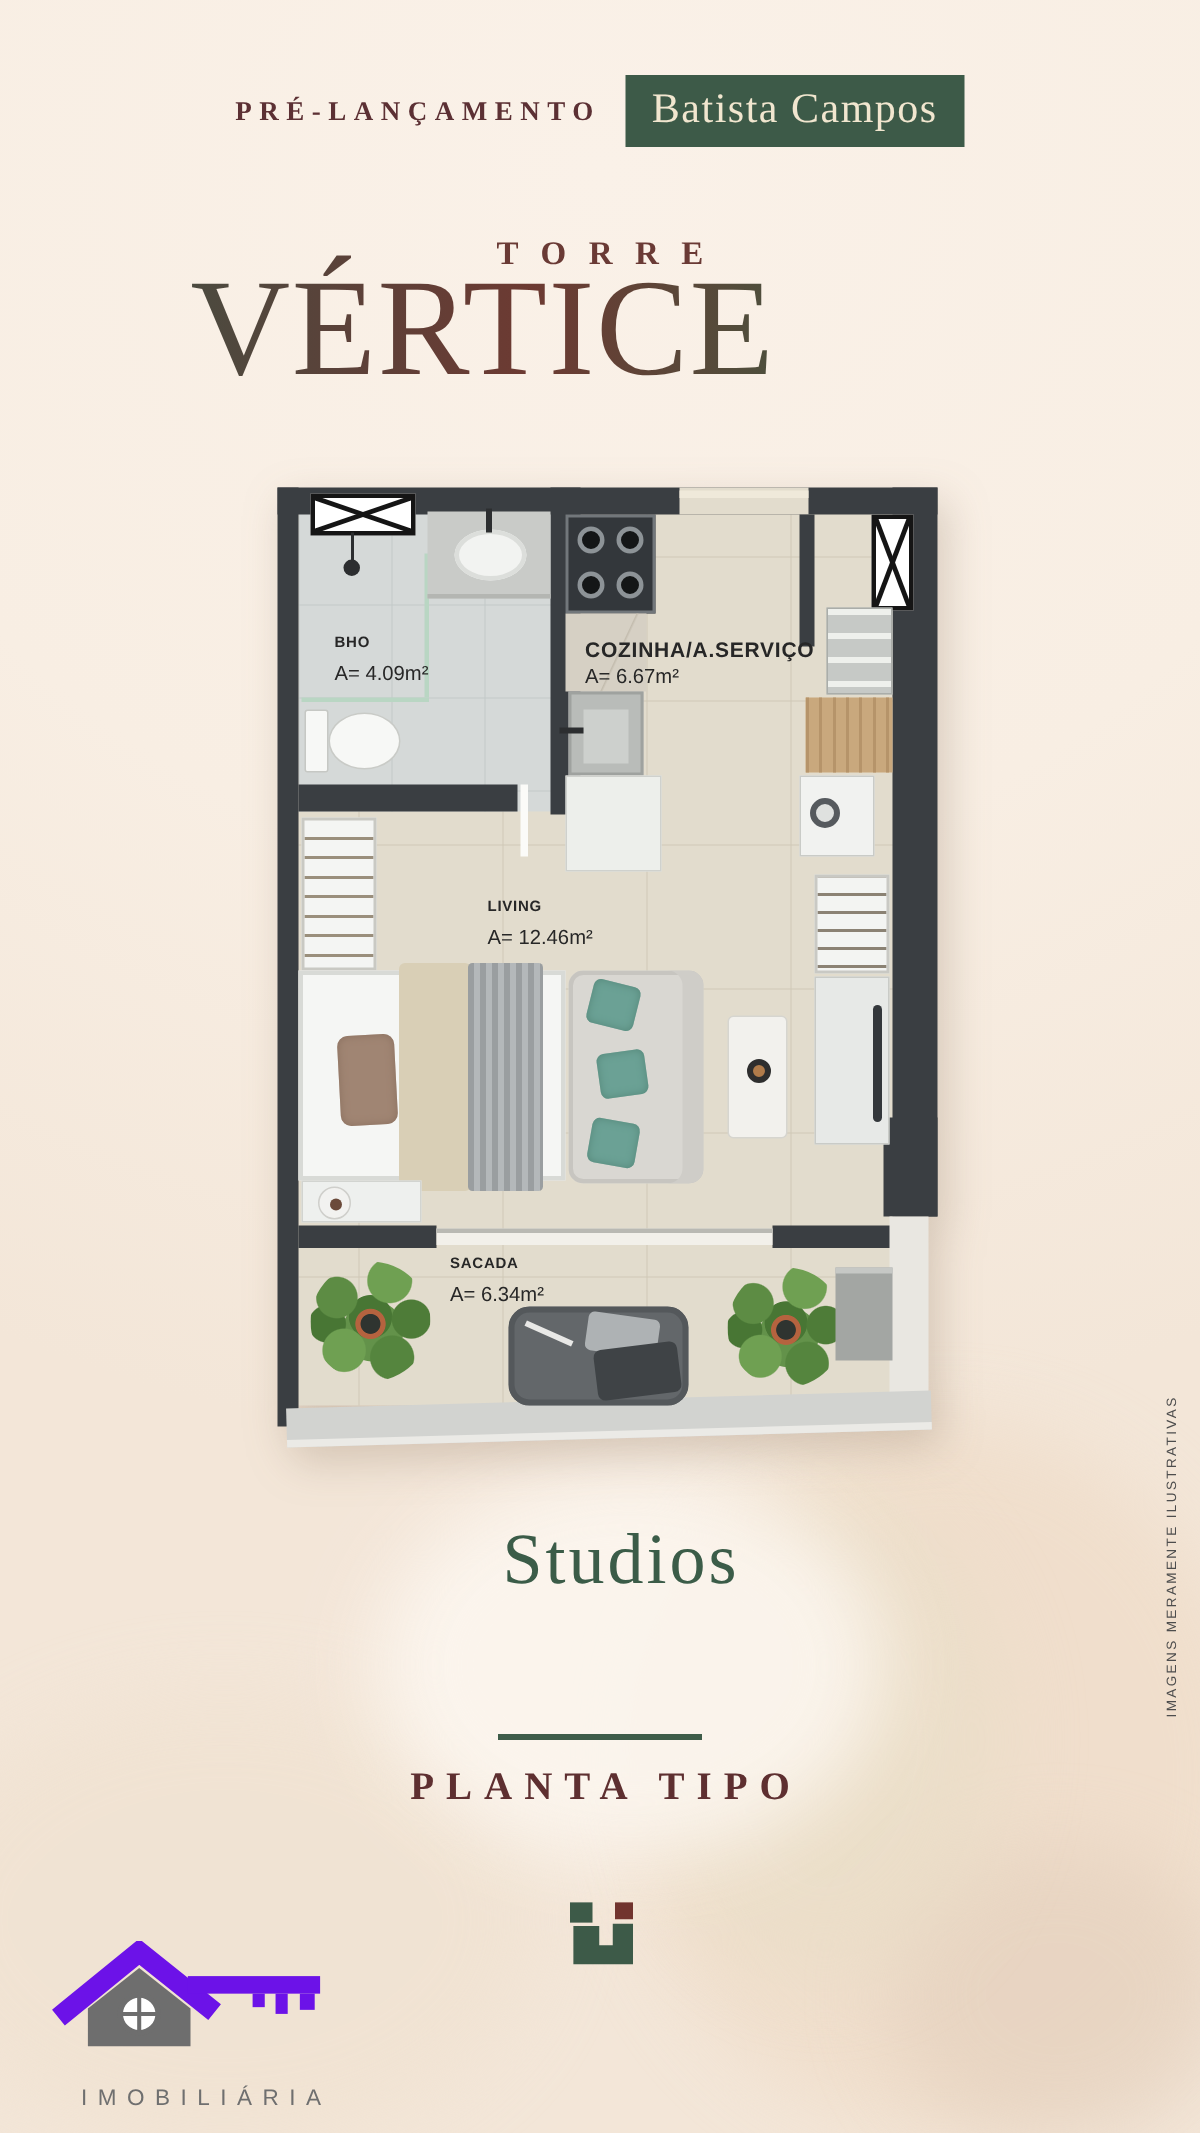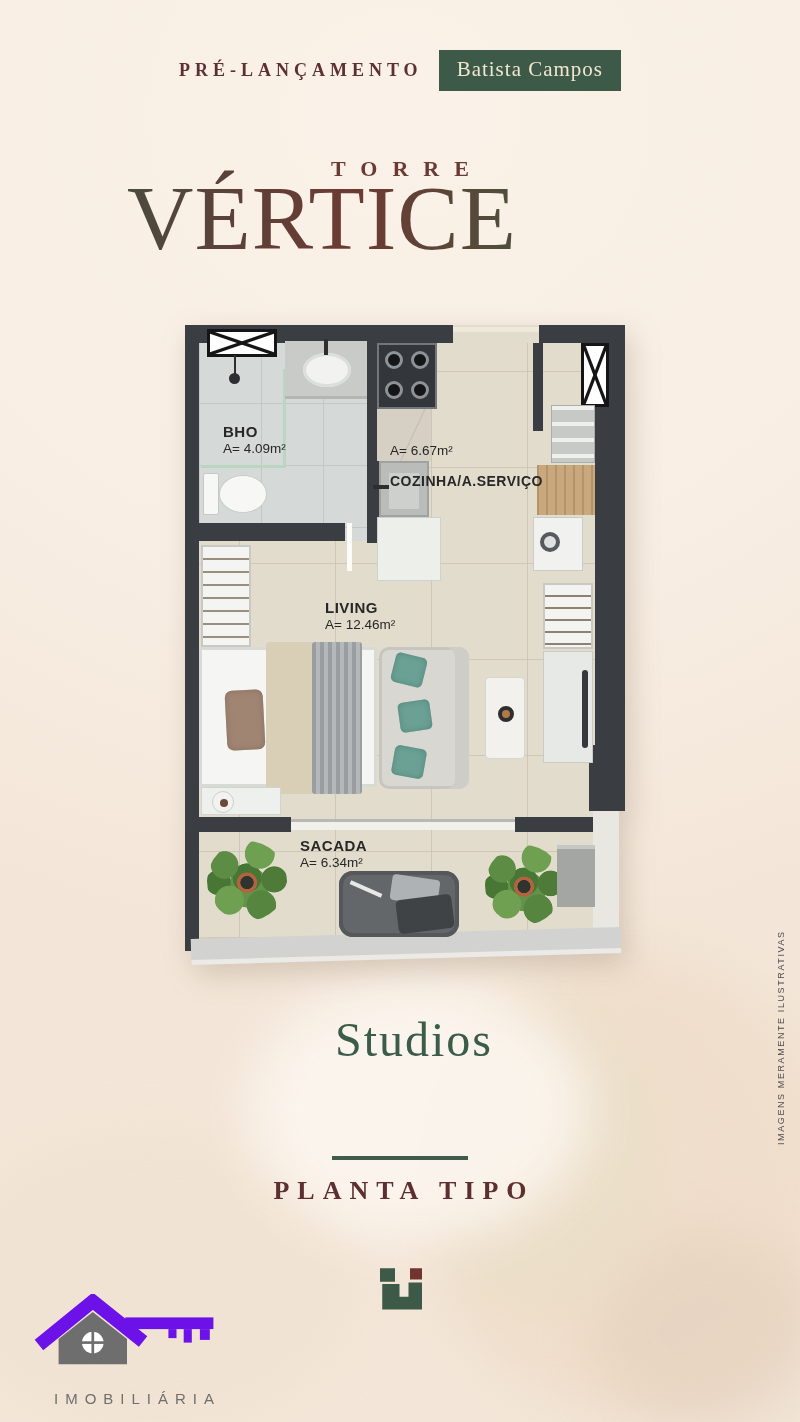--- a/index.html
+++ b/index.html
@@ -12,21 +12,21 @@
   .blob{position:absolute;border-radius:50%;filter:blur(26px);}
   .blob1{left:420px;top:950px;width:420px;height:470px;background:#efdcc8;opacity:.75;}
   .blob2{left:-60px;top:1130px;width:420px;height:300px;background:#f0e2d1;opacity:.7;}
   .blob3{left:590px;top:1230px;width:230px;height:200px;background:#e3cfbc;opacity:.6;}
   .blob4{left:430px;top:1000px;width:240px;height:320px;background:#e7dec6;opacity:.5;}
   .blob5{left:250px;top:980px;width:340px;height:260px;background:#fcf6ef;opacity:.9;}
 
   
   .header{position:absolute;left:0;top:50px;width:800px;display:flex;justify-content:center;align-items:center;gap:16px;}
   .prelaunch{font-family:"Liberation Serif",serif;font-weight:700;font-size:18px;letter-spacing:5px;color:#5c3034;}
-  .badge{background:#3d5a48;color:#f1e6cf;font-family:"Liberation Serif",serif;font-size:21px;letter-spacing:1px;padding:7px 18px 9px;}
+  .badge{background:#3d5a48;color:#f1e6cf;font-family:"Liberation Serif",serif;font-size:28px;letter-spacing:1px;padding:7px 18px 9px;}
 
   .torre{position:absolute;left:0;top:156px;width:800px;text-align:center;
     font-family:"Liberation Serif",serif;font-weight:700;font-size:22px;letter-spacing:15px;color:#6a3a35;text-indent:15px;}
   .vertice{position:absolute;left:0;top:168px;width:644px;text-align:center;
     font-family:"Liberation Serif",serif;font-weight:500;font-size:92px;line-height:100px;letter-spacing:1px;
     background:linear-gradient(92deg,#3c5345 4%,#5d4038 38%,#6d3a32 55%,#46543f 86%);
     -webkit-background-clip:text;background-clip:text;color:transparent;}
 
   
   .plan{position:absolute;left:185px;top:325px;width:440px;height:650px;filter:drop-shadow(6px 10px 14px rgba(120,95,70,.25));}
@@ -124,25 +124,25 @@
   .plant-l{left:22px;top:516px;}
   .plant-r{left:300px;top:520px;width:78px;}
   .daybed{left:154px;top:546px;width:120px;height:66px;background:#63676a;border-radius:14px;box-shadow:inset 0 0 0 4px #54585b;}
   .db-c1{left:52px;top:6px;width:48px;height:26px;background:#aeb2b4;border-radius:4px;transform:rotate(8deg);}
   .db-c2{left:58px;top:26px;width:56px;height:34px;background:#3f4346;border-radius:5px;transform:rotate(-7deg);}
   .db-stick{left:10px;top:16px;width:34px;height:4px;background:#e8e8e6;transform:rotate(24deg);}
   .balc-cab{left:372px;top:520px;width:38px;height:62px;background:#a3a6a3;border-top:4px solid #c6c8c5;}
 
   
   .room-label{z-index:5;text-align:center;color:#272727;}
-  .room-name{display:block;font-weight:700;font-size:15px;letter-spacing:.5px;}
+  .room-name{display:block;font-weight:700;font-size:10px;letter-spacing:.5px;}
   .room-area{display:block;font-size:13.5px;margin-top:18px;}
   .lbl-bho{left:38px;top:98px;width:160px;}
   .lbl-coz{left:205px;top:100px;width:210px;}
-  .lbl-coz .room-name{font-size:14px;margin-top:48px;}
+  .lbl-coz .room-name{font-size:14px;}
   .lbl-liv{left:140px;top:274px;width:180px;}
   .lbl-sac{left:115px;top:512px;width:200px;}
 
   
   .studios{position:absolute;left:14px;top:1012px;width:800px;text-align:center;
     font-family:"Liberation Serif",serif;font-size:48px;color:#3b5c48;letter-spacing:2px;}
   .area-big{position:absolute;left:0;top:1050px;width:800px;text-align:center;
     font-family:"Liberation Serif",serif;font-size:94px;line-height:104px;color:#6d2e29;}
   .divider{position:absolute;left:332px;top:1156px;width:136px;height:4px;background:#3e5c49;}
   .planta{position:absolute;left:0;top:1176px;width:800px;text-align:center;

